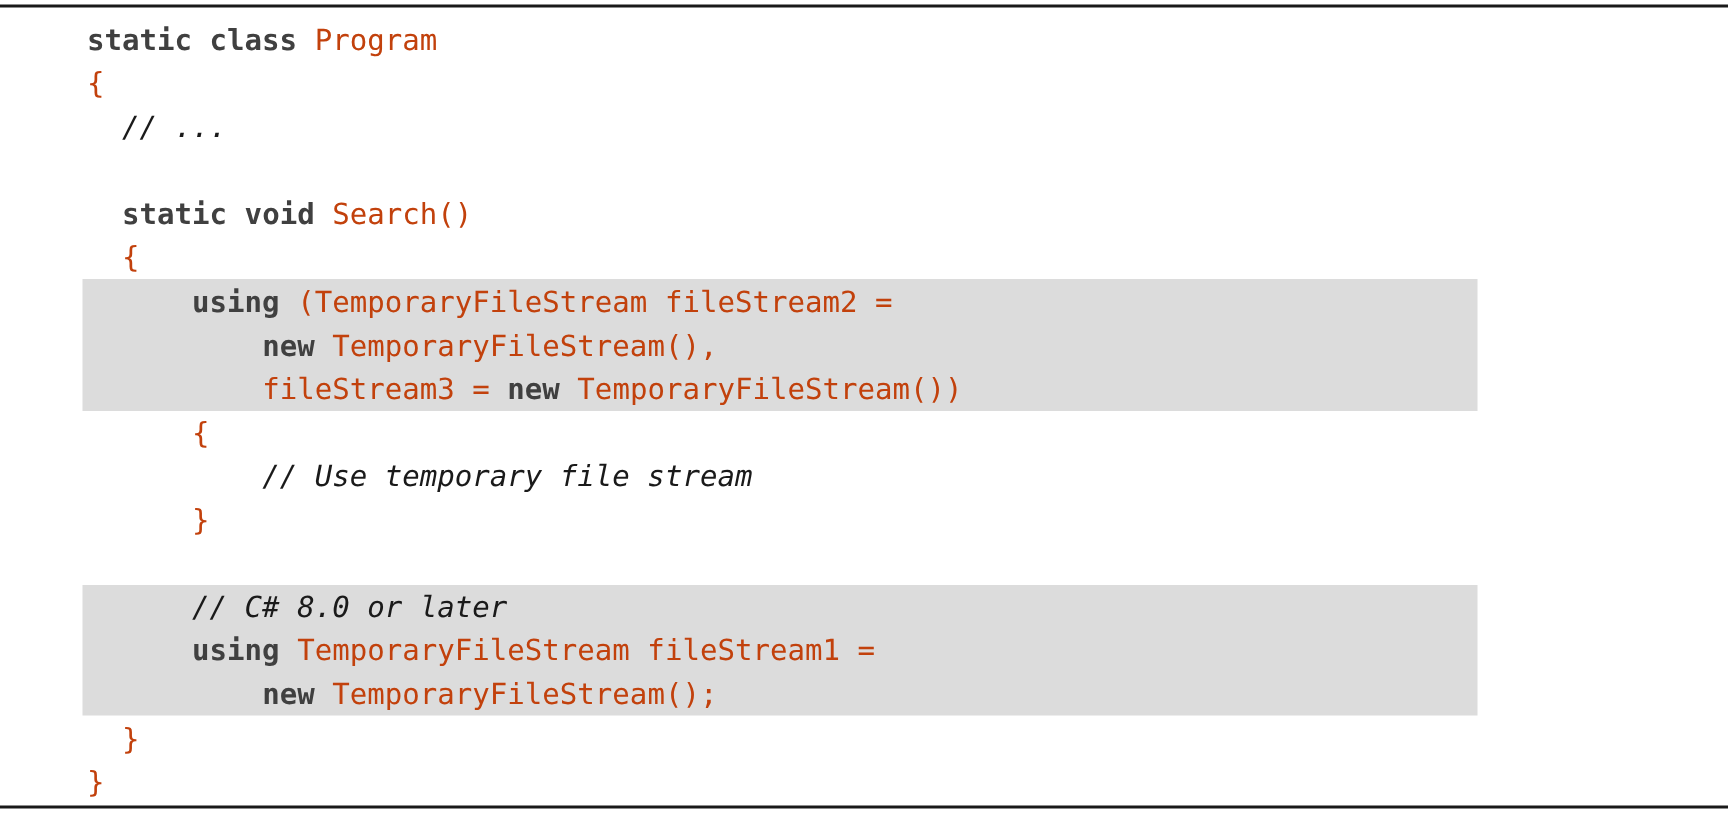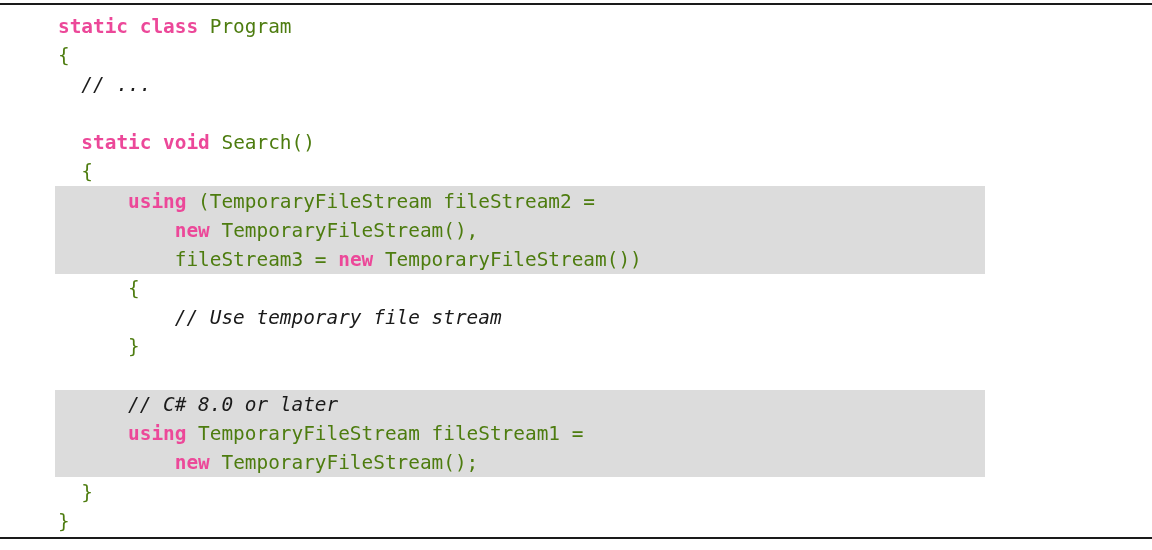--- a/index.html
+++ b/index.html
@@ -67,29 +67,29 @@
     letter-spacing: 0px;
     tab-size: 4;
   }
   .code .ln {
     display: block;
     height: 29.1px;
     white-space: pre;
   }
   .kw {
     font-weight: bold;
-    color: #ec4899;
+    color: #404040;
   }
   .cm {
     font-style: italic;
     color: #1a1a1a;
   }
   .pl {
     font-weight: normal;
-    color: #4d7c0f;
+    color: #c2410c;
   }
 </style>
 </head>
 <body>
 
 <div id="listing">
 
   <div class="rule top"></div>
 
   <div class="bands">

